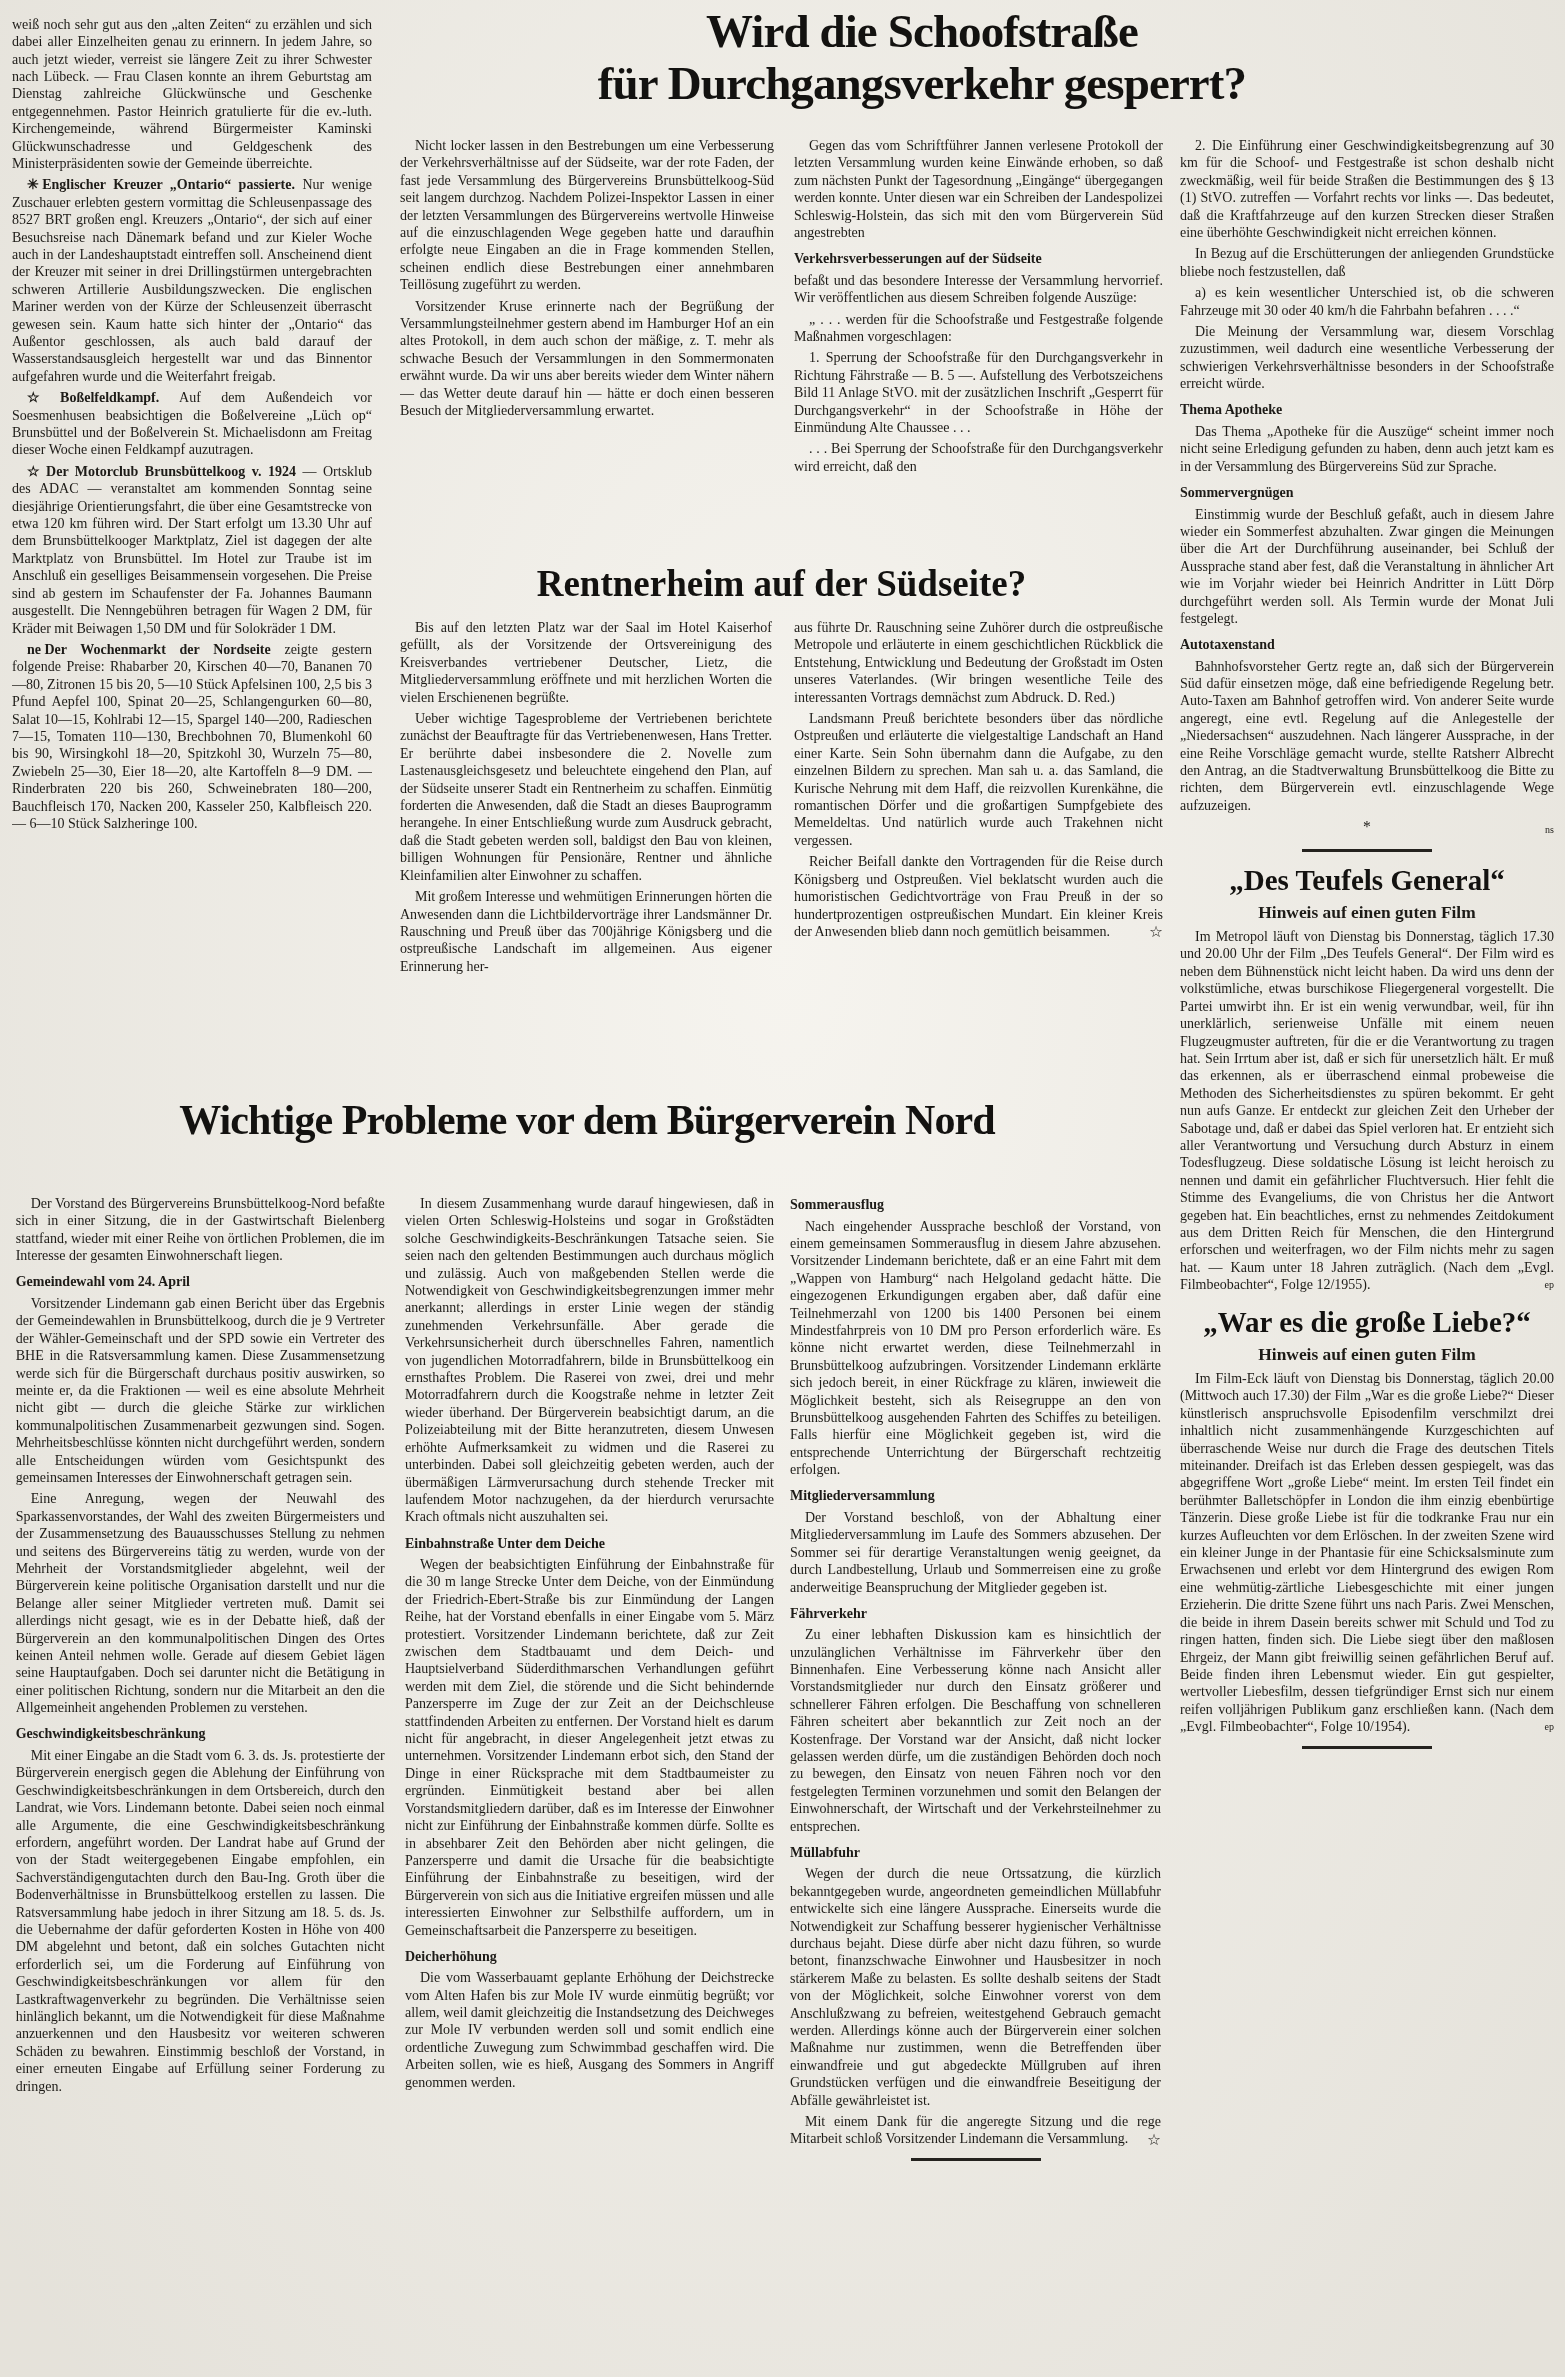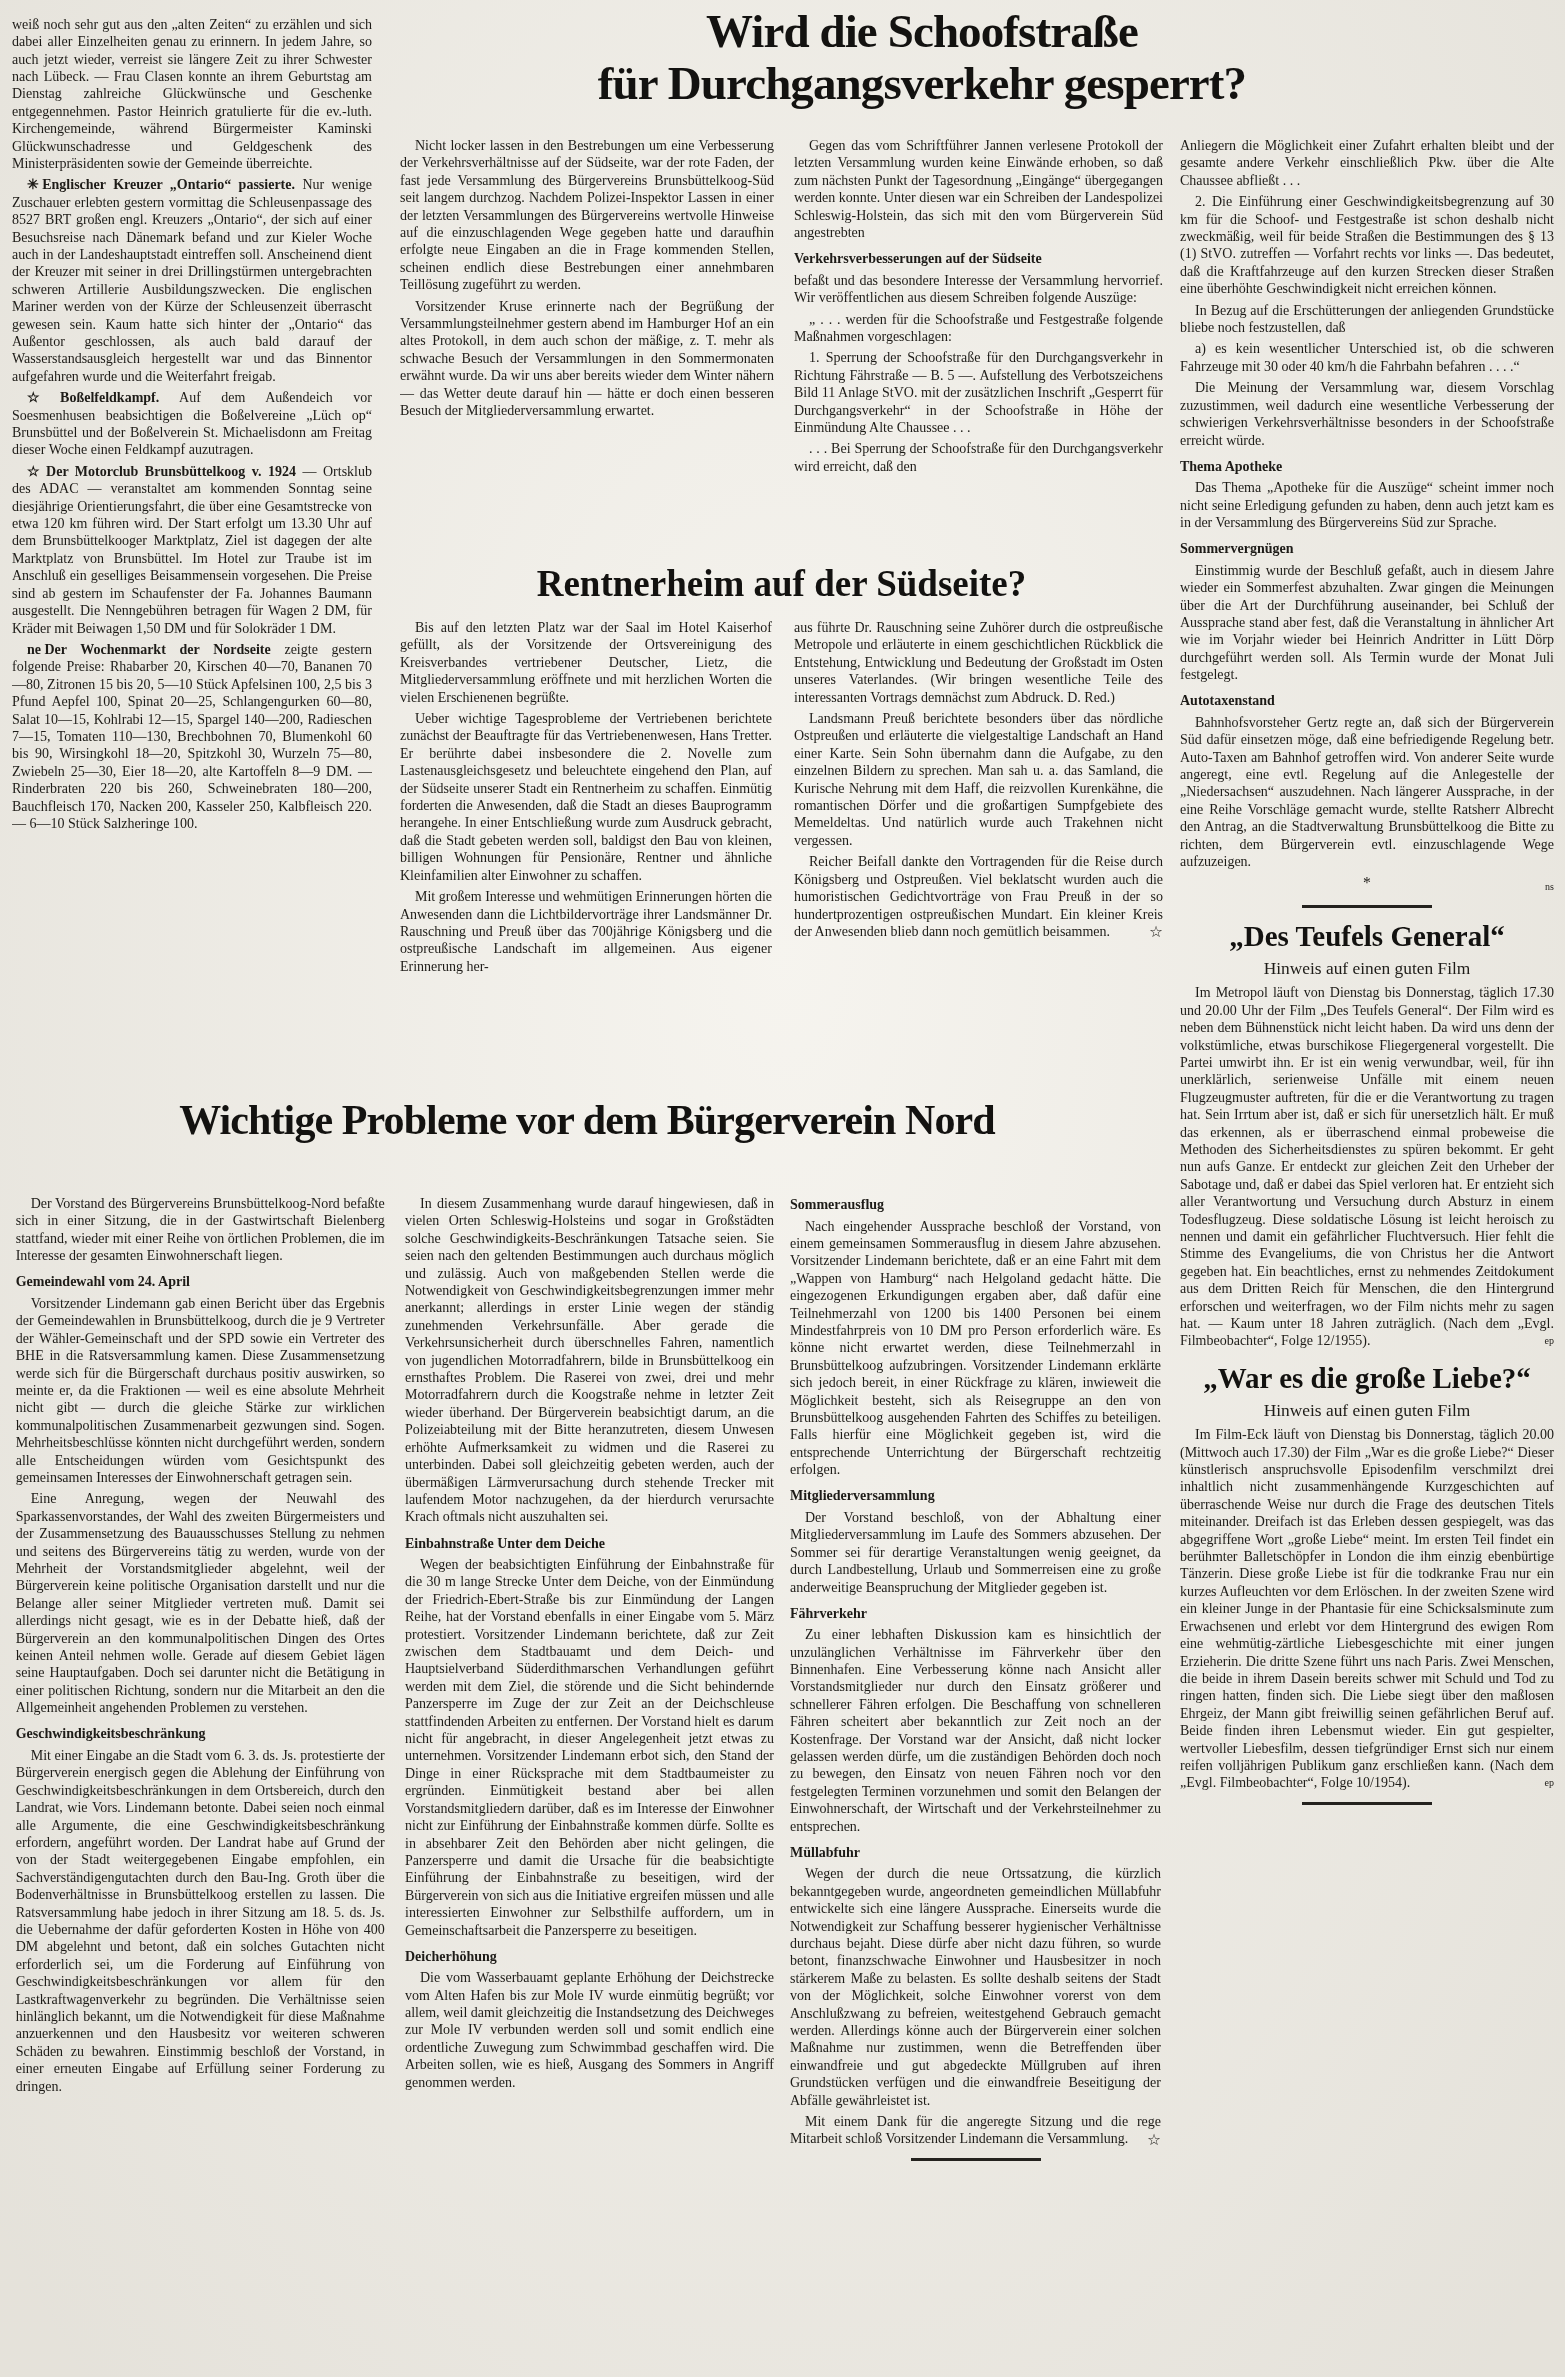--- a/index.html
+++ b/index.html
@@ -37,21 +37,21 @@
   .headline-bottom{
     position:absolute;left:12px;top:1094px;width:1150px;
     font-size:42px;line-height:52px;font-weight:bold;text-align:center;
     white-space:nowrap;letter-spacing:-0.9px;color:#131210;
   }
   .film-title{
     font-size:29px;line-height:33px;font-weight:bold;text-align:center;
     margin:12px 0 5.2px 0;text-indent:0;color:#131210;
   }
   .film-sub{
-    font-size:17.4px;line-height:21px;font-weight:normal;text-align:center;
+    font-size:17.4px;line-height:21px;font-weight:bold;text-align:center;
     margin:0 0 5.2px 0;text-indent:0;
   }
   .sig{ text-align:right;margin-top:-17.4px;font-size:10px;line-height:17.4px;}
   .endmark{text-align:right;font-size:15.7px;line-height:17.4px;margin-top:-17.4px;}
   .separator-star{text-align:center;font-size:15.7px;line-height:17.4px;margin:3.5px 0;}
   .rule-short{width:130px;height:2.6px;background:#24221e;margin:10.4px auto 5.2px auto;}
   .rentner-cols{position:absolute;left:400px;top:619px;width:763px;height:470px;overflow:hidden;}
   .rentner-left{position:absolute;left:0;top:0;width:372px;height:470px;}
   .rentner-right{position:absolute;left:394px;top:0;width:369px;height:470px;}
 </style>
@@ -96,21 +96,20 @@
     </div>
     <div class="col rentner-right">
       <p class="noindent">aus führte Dr. Rauschning seine Zuhörer durch die ostpreußische Metropole und erläuterte in einem geschichtlichen Rückblick die Entstehung, Entwicklung und Bedeutung der Großstadt im Osten unseres Vaterlandes. (Wir bringen wesentliche Teile des interessanten Vortrags demnächst zum Abdruck. D. Red.)</p>
       <p>Landsmann Preuß berichtete besonders über das nördliche Ostpreußen und erläuterte die vielgestaltige Landschaft an Hand einer Karte. Sein Sohn übernahm dann die Aufgabe, zu den einzelnen Bildern zu sprechen. Man sah u. a. das Samland, die Kurische Nehrung mit dem Haff, die reizvollen Kurenkähne, die romantischen Dörfer und die großartigen Sumpfgebiete des Memeldeltas. Und natürlich wurde auch Trakehnen nicht vergessen.</p>
       <p>Reicher Beifall dankte den Vortragenden für die Reise durch Königsberg und Ostpreußen. Viel beklatscht wurden auch die humoristischen Gedichtvorträge von Frau Preuß in der so hundertprozentigen ostpreußischen Mundart. Ein kleiner Kreis der Anwesenden blieb dann noch gemütlich beisammen.</p>
       <div class="endmark">☆</div>
     </div>
   </div>
 
   <div class="col" style="left:1180px;top:137px;width:374px;height:2227px;">
-    <p class="noindent">Anliegern die Möglichkeit einer Zufahrt erhalten bleibt und der gesamte andere Verkehr einschließlich Pkw. über die Alte Chaussee abfließt . . .</p>
     <p>2. Die Einführung einer Geschwindigkeitsbegrenzung auf 30 km für die Schoof- und Festgestraße ist schon deshalb nicht zweckmäßig, weil für beide Straßen die Bestimmungen des § 13 (1) StVO. zutreffen — Vorfahrt rechts vor links —. Das bedeutet, daß die Kraftfahrzeuge auf den kurzen Strecken dieser Straßen eine überhöhte Geschwindigkeit nicht erreichen können.</p>
     <p>In Bezug auf die Erschütterungen der anliegenden Grundstücke bliebe noch festzustellen, daß</p>
     <p>a) es kein wesentlicher Unterschied ist, ob die schweren Fahrzeuge mit 30 oder 40 km/h die Fahrbahn befahren . . . .“</p>
     <p>Die Meinung der Versammlung war, diesem Vorschlag zuzustimmen, weil dadurch eine wesentliche Verbesserung der schwierigen Verkehrsverhältnisse besonders in der Schoofstraße erreicht würde.</p>
     <h2 class="subhead">Thema Apotheke</h2>
     <p>Das Thema „Apotheke für die Auszüge“ scheint immer noch nicht seine Erledigung gefunden zu haben, denn auch jetzt kam es in der Versammlung des Bürgervereins Süd zur Sprache.</p>
     <h2 class="subhead">Sommervergnügen</h2>
     <p>Einstimmig wurde der Beschluß gefaßt, auch in diesem Jahre wieder ein Sommerfest abzuhalten. Zwar gingen die Meinungen über die Art der Durchführung auseinander, bei Schluß der Aussprache stand aber fest, daß die Veranstaltung in ähnlicher Art wie im Vorjahr wieder bei Heinrich Andritter in Lütt Dörp durchgeführt werden soll. Als Termin wurde der Monat Juli festgelegt.</p>
     <h2 class="subhead">Autotaxenstand</h2>
     <p>Bahnhofsvorsteher Gertz regte an, daß sich der Bürgerverein Süd dafür einsetzen möge, daß eine befriedigende Regelung betr. Auto-Taxen am Bahnhof getroffen wird. Von anderer Seite wurde angeregt, eine evtl. Regelung auf die Anlegestelle der „Niedersachsen“ auszudehnen. Nach längerer Aussprache, in der eine Reihe Vorschläge gemacht wurde, stellte Ratsherr Albrecht den Antrag, an die Stadtverwaltung Brunsbüttelkoog die Bitte zu richten, dem Bürgerverein evtl. einzuschlagende Wege aufzuzeigen.</p>

